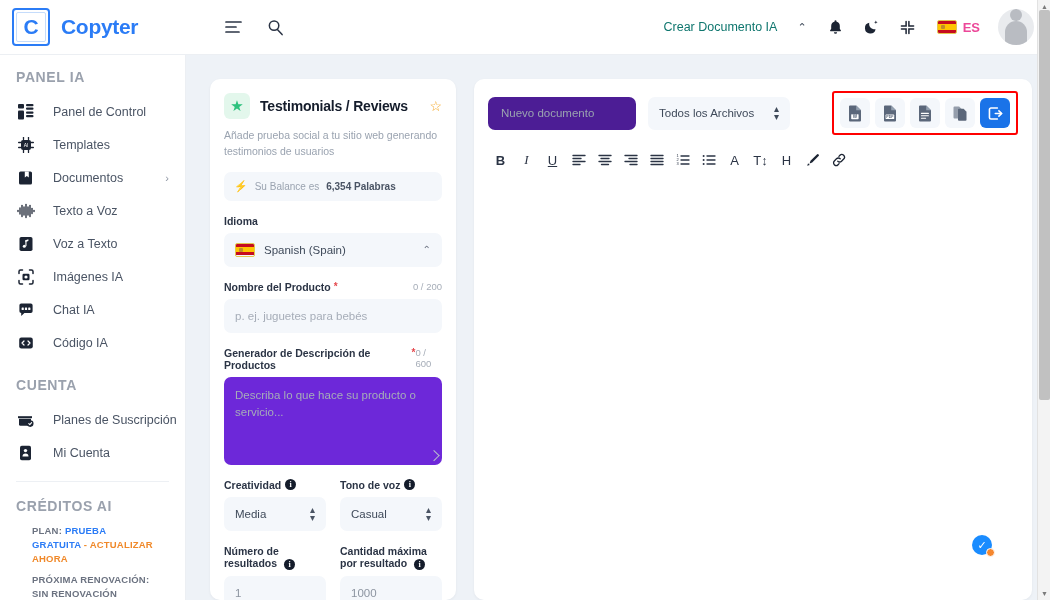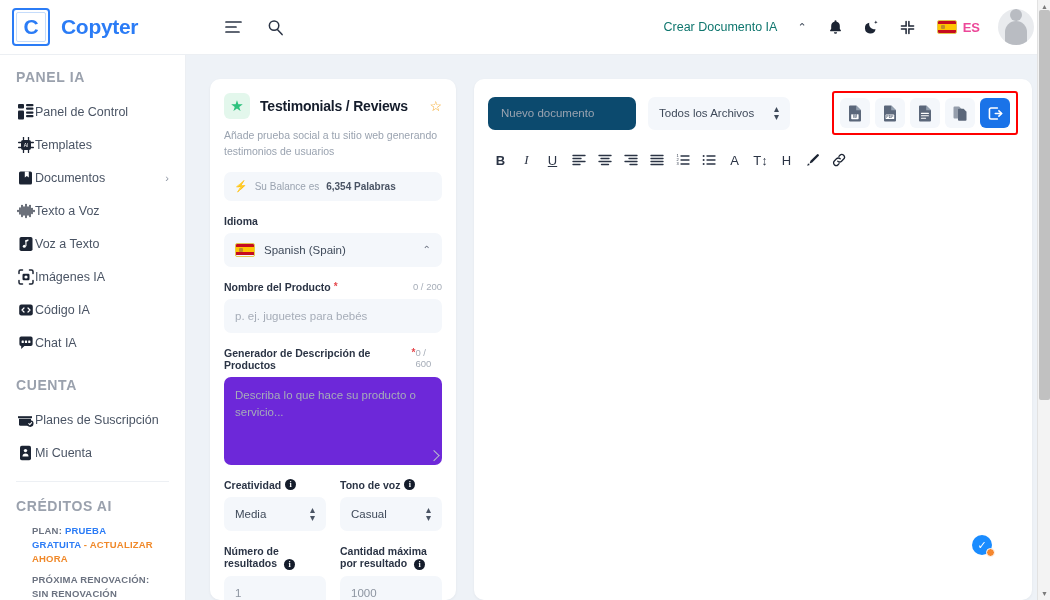--- a/index.html
+++ b/index.html
@@ -83,21 +83,21 @@
     border-right: 1px solid #eceff3;
     padding: 14px 0 0 0;
     overflow: hidden;
     position: relative;
   }
   .side-section {
     font-size: 14px; font-weight: 700; letter-spacing: 0.6px;
     color: #9aa1ad; padding: 0 16px; margin-bottom: 10px; text-transform: uppercase;
   }
   .side-item {
-    display: flex; align-items: center; gap: 0;
+    display: flex; align-items: center; gap: 18px;
     padding: 7px 16px; cursor: pointer; position: relative;
   }
   .side-icon { width: 19px; height: 19px; display: flex; align-items: center; justify-content: center; color: #2b3445; flex-shrink: 0; }
   .side-label { font-size: 12.5px; color: #4a5464; white-space: nowrap; }
   .side-arrow { margin-left: auto; font-size: 11px; color: #8e96a3; }
   .side-sep { height: 1px; background: #edf0f4; margin: 12px 16px 0 16px; }
   .credits { padding: 0 32px; }
   .credit-line { font-size: 9.5px; font-weight: 700; letter-spacing: 0.2px; color: #6b7280; line-height: 1.45; margin-top: 8px; }
   .c-blue { color: #2b7cf6; }
   .c-orange { color: #f0892a; }
@@ -166,21 +166,21 @@
   
   .editor-card {
     flex: 1; min-width: 0;
     background: #ffffff; border-radius: 10px;
     box-shadow: 0 1px 3px rgba(16,24,40,.05);
     padding: 12px 14px 0 14px;
     overflow: hidden; max-height: 100%;
   }
   .ed-top { display: flex; align-items: center; gap: 12px; }
   .doc-name {
-    width: 148px; height: 33px; background: #0c4a6e; border-radius: 7px;
+    width: 148px; height: 33px; background: #4c1d95; border-radius: 7px;
     display: flex; align-items: center; padding: 0 13px;
     font-size: 11.5px; color: #9aa3b0; cursor: text;
   }
   .file-filter {
     width: 142px; height: 33px; background: #f4f7fb; border-radius: 7px;
     display: flex; align-items: center; padding: 0 11px;
     font-size: 11.5px; color: #3f4a5a; cursor: pointer;
   }
   .file-filter .sel-caret { margin-left: auto; font-size: 10px; color: #3f4a5a; line-height: 0.8; }
   .export-group {
@@ -390,42 +390,42 @@
             <rect x="4.5" y="4.8" width="7" height="6.4" rx="1.2" fill="#1c2433" stroke="none"></rect>
               <circle cx="8" cy="8" r="1.6" fill="#ffffff" stroke="none"></circle>
           </svg>
         </span>
         <span class="side-label">Imágenes IA</span>
       </div>
 
       <div class="side-item">
         <span class="side-icon">
           <svg width="16" height="16" viewBox="0 0 16 16" fill="#1c2433">
-              <rect x="1.2" y="2.5" width="13.6" height="11" rx="2.2"></rect>
-              <g stroke="#ffffff" stroke-width="1.2" fill="none" stroke-linecap="round" stroke-linejoin="round">
-                <path d="M6 6L4 8l2 2"></path>
-                <path d="M10 6l2 2-2 2"></path>
-              </g>
-            </svg>
-        </span>
-        <span class="side-label">Código IA</span>
-      </div>
-
-      <div class="side-item">
-        <span class="side-icon">
-          <svg width="16" height="16" viewBox="0 0 16 16" fill="#1c2433">
               <path d="M1.4 3.2a1.8 1.8 0 0 1 1.8-1.8h9.6a1.8 1.8 0 0 1 1.8 1.8v6a1.8 1.8 0 0 1-1.8 1.8H6.4l-3.2 3v-3a1.8 1.8 0 0 1-1.8-1.8z"></path>
               <g fill="#ffffff">
                 <rect x="3.6" y="5.4" width="2.2" height="2.6" rx="0.5"></rect>
                 <rect x="6.9" y="5.4" width="2.2" height="2.6" rx="0.5"></rect>
                 <rect x="10.2" y="5.4" width="2.2" height="2.6" rx="0.5"></rect>
               </g>
             </svg>
         </span>
         <span class="side-label">Chat IA</span>
+      </div>
+
+      <div class="side-item">
+        <span class="side-icon">
+          <svg width="16" height="16" viewBox="0 0 16 16" fill="#1c2433">
+              <rect x="1.2" y="2.5" width="13.6" height="11" rx="2.2"></rect>
+              <g stroke="#ffffff" stroke-width="1.2" fill="none" stroke-linecap="round" stroke-linejoin="round">
+                <path d="M6 6L4 8l2 2"></path>
+                <path d="M10 6l2 2-2 2"></path>
+              </g>
+            </svg>
+        </span>
+        <span class="side-label">Código IA</span>
       </div>
 
       <div class="side-section" style="margin-top:18px;">CUENTA</div>
 
       <div class="side-item">
         <span class="side-icon">
           <svg width="17" height="16" viewBox="0 0 17 16" fill="#1c2433">
               <path d="M1 4.2h14v2H1z"></path>
               <path d="M2 6.8h12v5.6a1.4 1.4 0 0 1-1.4 1.4H3.4A1.4 1.4 0 0 1 2 12.4z"></path>
               <circle cx="13.2" cy="11.6" r="3.3"></circle>

